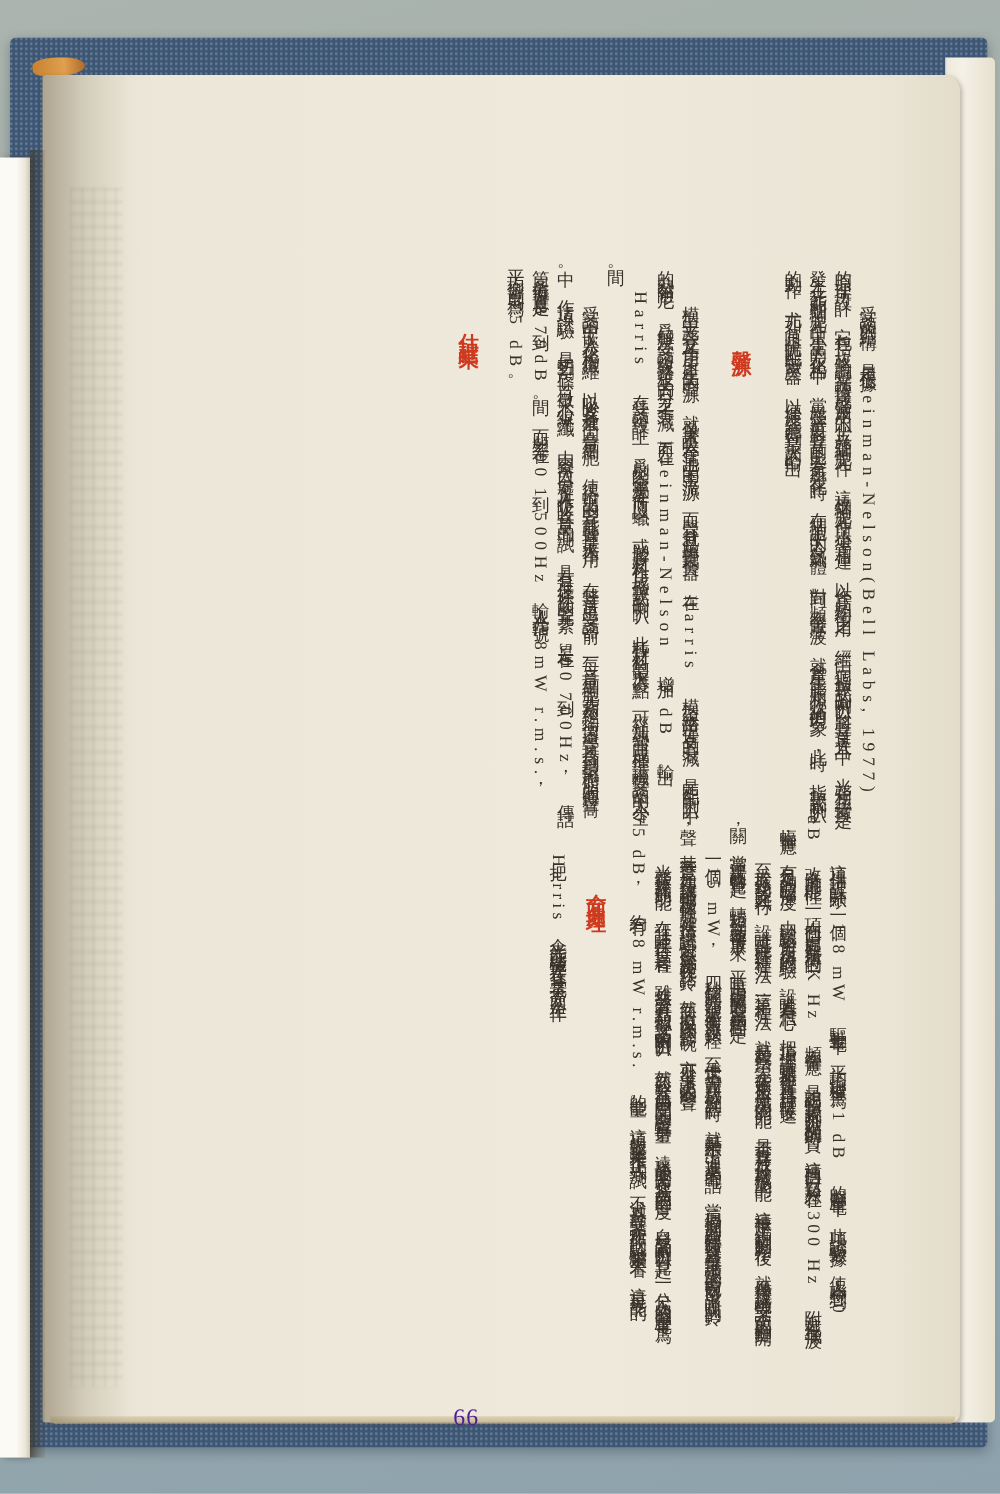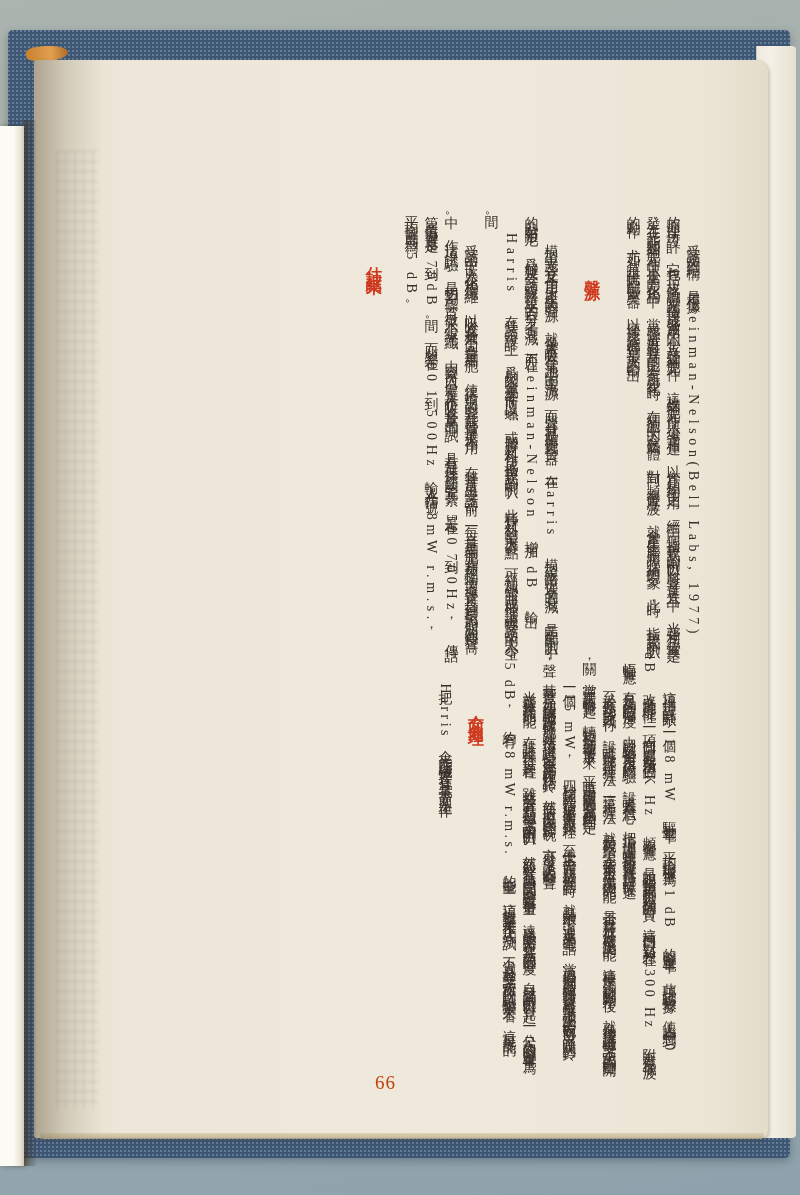--- a/index.html
+++ b/index.html
@@ -79,22 +79,22 @@
   .band-top{left:93px;top:205px;width:610px;height:438px;letter-spacing:4.6px;}
   .band-bottom{left:93px;top:652px;width:586px;height:408px;letter-spacing:3.4px;}
   .red-heading{
     display:block;color:#cf3a1f;font-weight:bold;font-size:16px;
     letter-spacing:5px;line-height:22px;
   }
   .h-shengyuan{margin-block:20px 20px;margin-inline-start:62px;}
   .h-guji{margin-block:16px 0;margin-inline-start:48px;}
   .h-jiemian{margin-block:12px 10px;margin-inline-start:50px;}
   .page-number{
-    position:absolute;left:350px;top:1072px;width:46px;text-align:right;
-    font-size:19px;color:#c2410c;letter-spacing:1px;
+    position:absolute;left:350px;top:1124px;width:46px;text-align:center;
+    font-size:19px;color:#4c1d95;letter-spacing:1px;
     font-family:"Liberation Serif","DejaVu Serif",serif;
   }
 </style>
 </head>
 <body>
 
 <div class="cover"></div>
 <div class="bookmark-speck"></div>
 <div class="next-page-edge"></div>
 <div class="page-main"></div>

